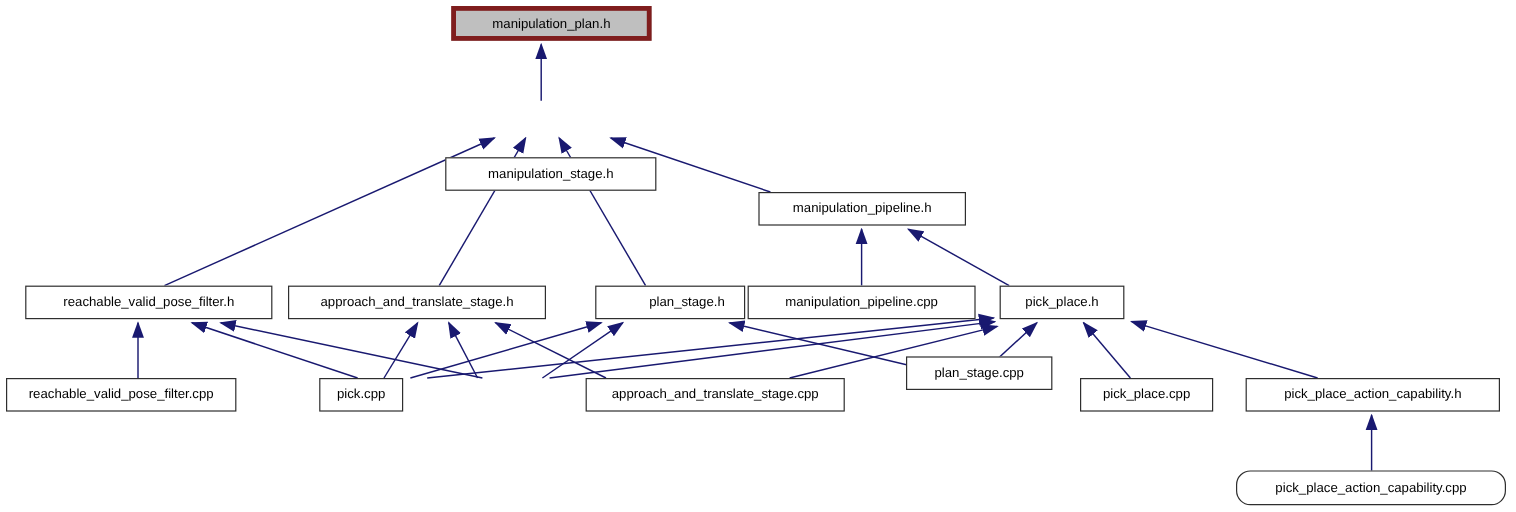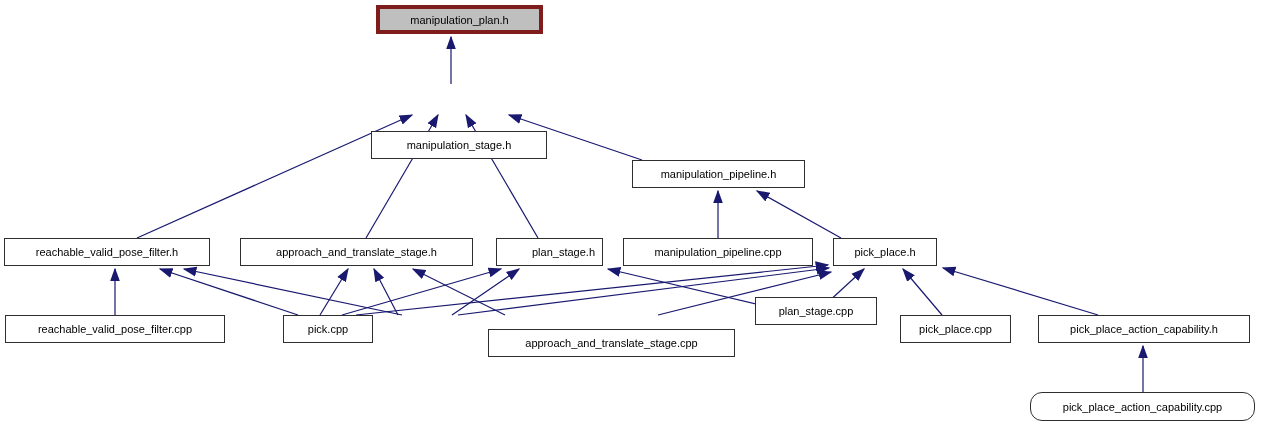--- a/index.html
+++ b/index.html
@@ -78,42 +78,42 @@
 
 <div class="node root" style="left: 376px; top: 5px; width: 167px; height: 29px;">
       <span>manipulation_plan.h</span>
     </div>
     <div class="node" style="left: 371px; top: 84px; width: 176px; height: 28px; margin-top: 47px;">
       <span>manipulation_stage.h</span>
     </div>
     <div class="node" style="left: 632px; top: 160px; width: 173px; height: 28px; align-items: center;">
       <span>manipulation_pipeline.h</span>
     </div>
-    <div class="node" style="left: 4px; top: 238px; width: 206px; height: 28px;">
+    <div class="node" style="left: 21px; top: 238px; width: 206px; height: 28px;">
       <span>reachable_valid_pose_filter.h</span>
     </div>
-    <div class="node" style="left: 240px; top: 238px; width: 233px; height: 28px;">
+    <div class="node" style="left: 240px; top: 238px; width: 215px; height: 28px;">
       <span>approach_and_translate_stage.h</span>
     </div>
-    <div class="node" style="left: 496px; top: 238px; width: 107px; height: 28px; padding-left: 28px;">
+    <div class="node" style="left: 496px; top: 238px; width: 125px; height: 28px; padding-left: 28px;">
       <span>plan_stage.h</span>
     </div>
     <div class="node" style="left: 623px; top: 238px; width: 190px; height: 28px;">
       <span>manipulation_pipeline.cpp</span>
     </div>
     <div class="node" style="left: 833px; top: 238px; width: 104px; height: 28px;">
       <span>pick_place.h</span>
     </div>
-    <div class="node" style="left: 5px; top: 315px; width: 220px; height: 28px; text-align: right;">
+    <div class="node" style="left: 5px; top: 315px; width: 192px; height: 28px; text-align: right;">
       <span>reachable_valid_pose_filter.cpp</span>
     </div>
-    <div class="node" style="left: 283px; top: 315px; width: 90px; height: 28px;">
+    <div class="node" style="left: 266px; top: 315px; width: 70px; height: 28px;">
       <span>pick.cpp</span>
     </div>
-    <div class="node" style="left: 488px; top: 329px; width: 247px; height: 28px;">
+    <div class="node" style="left: 488px; top: 315px; width: 216px; height: 28px;">
       <span>approach_and_translate_stage.cpp</span>
     </div>
     <div class="node" style="left: 755px; top: 297px; width: 122px; height: 28px;">
       <span>plan_stage.cpp</span>
     </div>
     <div class="node" style="left: 900px; top: 315px; width: 111px; height: 28px;">
       <span>pick_place.cpp</span>
     </div>
     <div class="node" style="left: 1038px; top: 315px; width: 212px; height: 28px; text-align: center;">
       <span>pick_place_action_capability.h</span>

